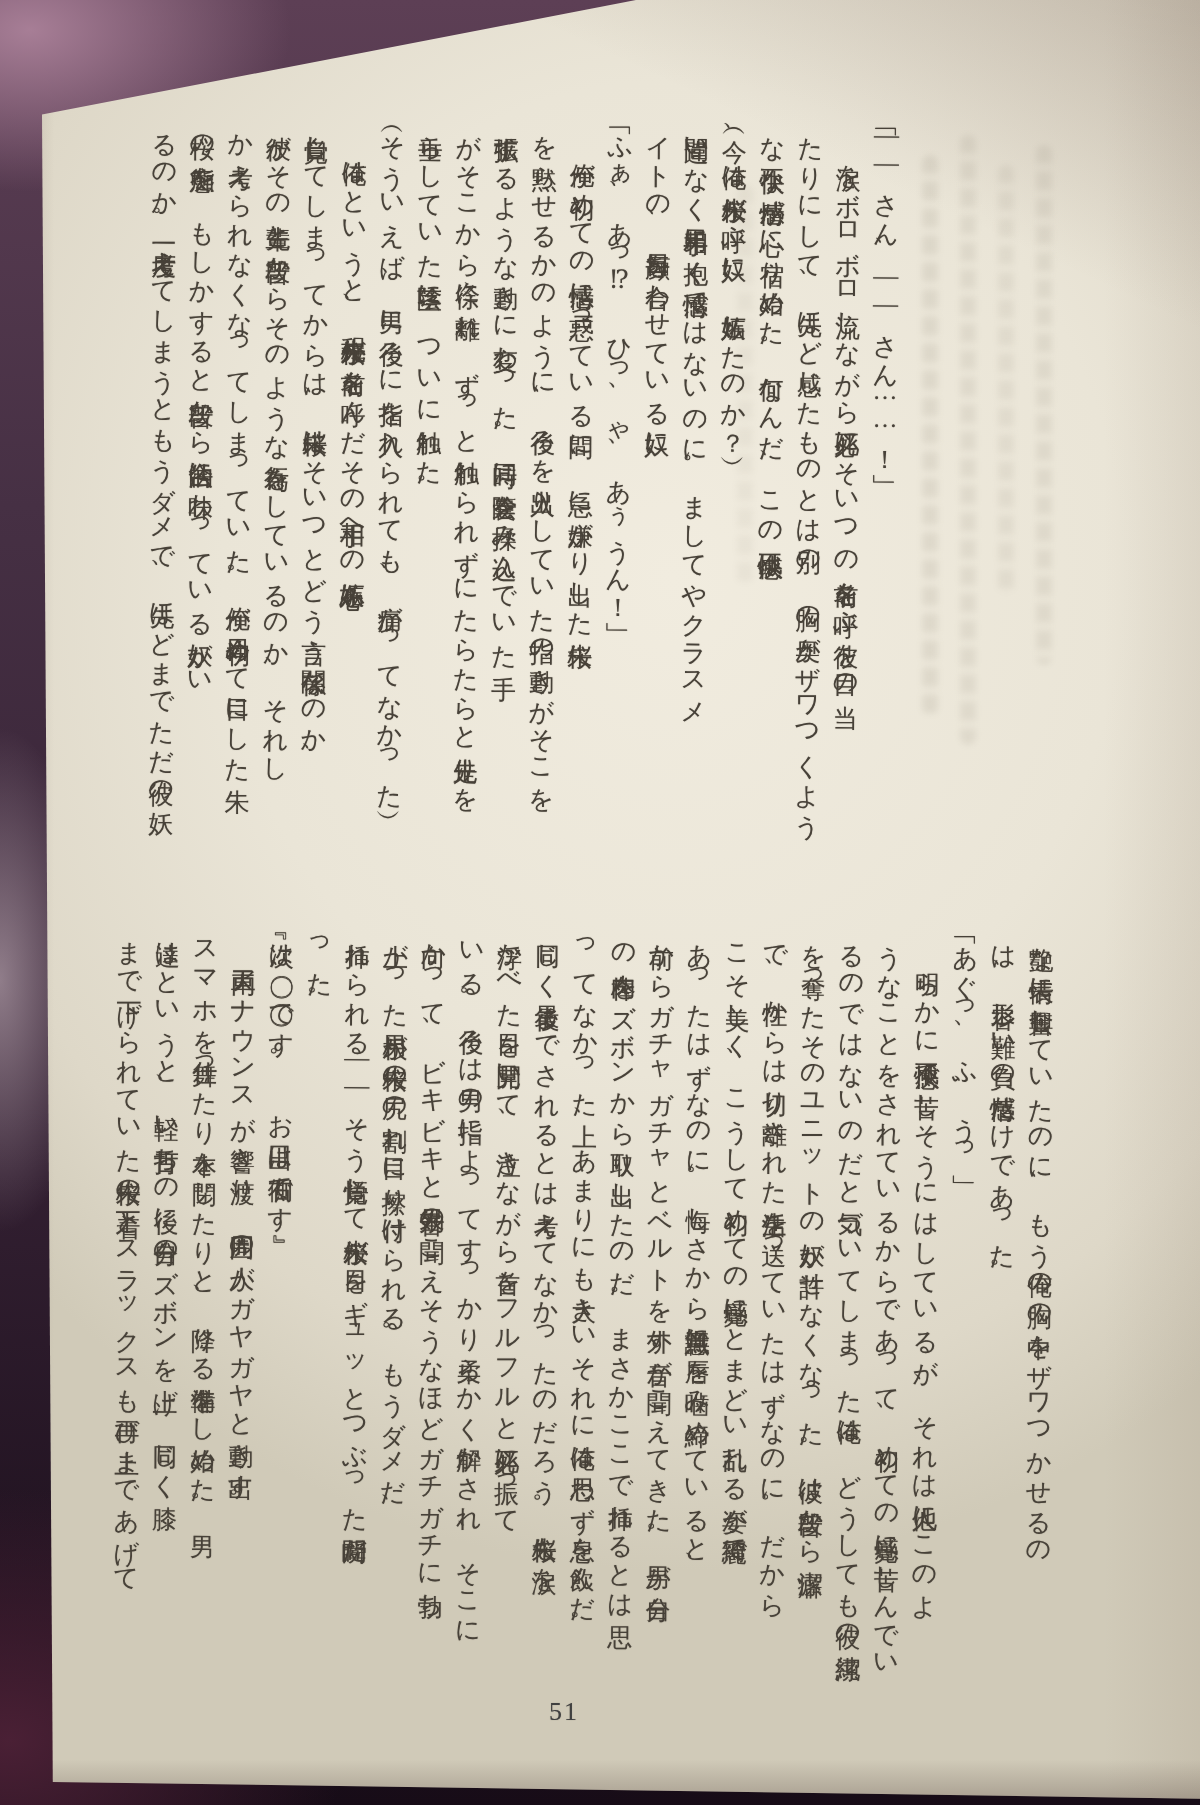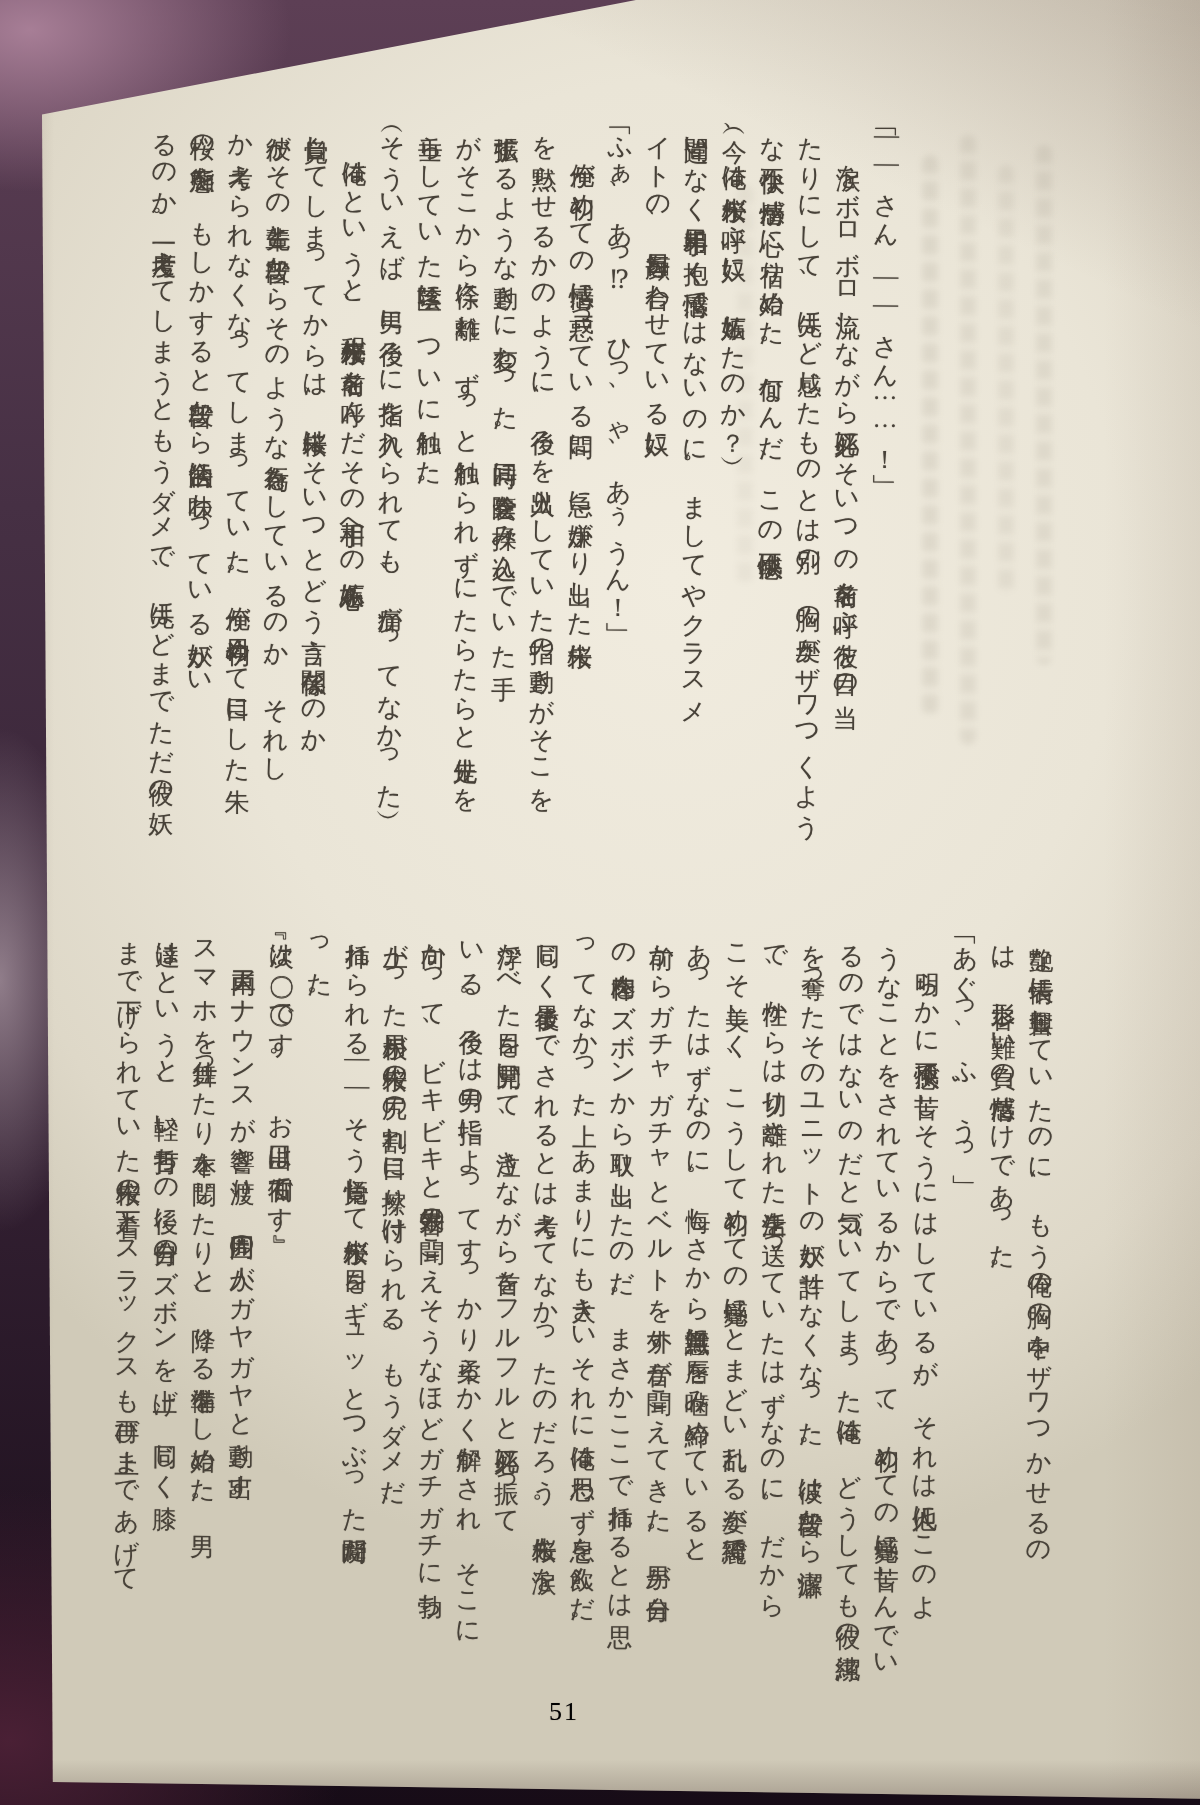--- a/index.html
+++ b/index.html
@@ -42,21 +42,21 @@
     transform:rotate(0.3deg);
   }
   .text-block p { margin:0; padding:0; }
   .text-block p.indent { text-indent:26px; }
   .block-upper { top:118px; right:297px; height:786px; }
   .block-lower { top:926px; right:142px; height:800px; }
 
   .page-number {
     position:absolute; left:549px; top:1697px;
     font-family:"Liberation Serif","DejaVu Serif",serif;
-    font-size:26px; letter-spacing:2px; color:#000000;
+    font-size:26px; letter-spacing:2px; color:#404040;
     text-shadow:0 0 1px rgba(66,61,52,0.4);
   }
 </style>
 </head>
 <body>
 
 <div class="paper">
   <div class="ghost ghost-1"></div>
   <div class="ghost ghost-2"></div>
   <div class="ghost ghost-3"></div>

